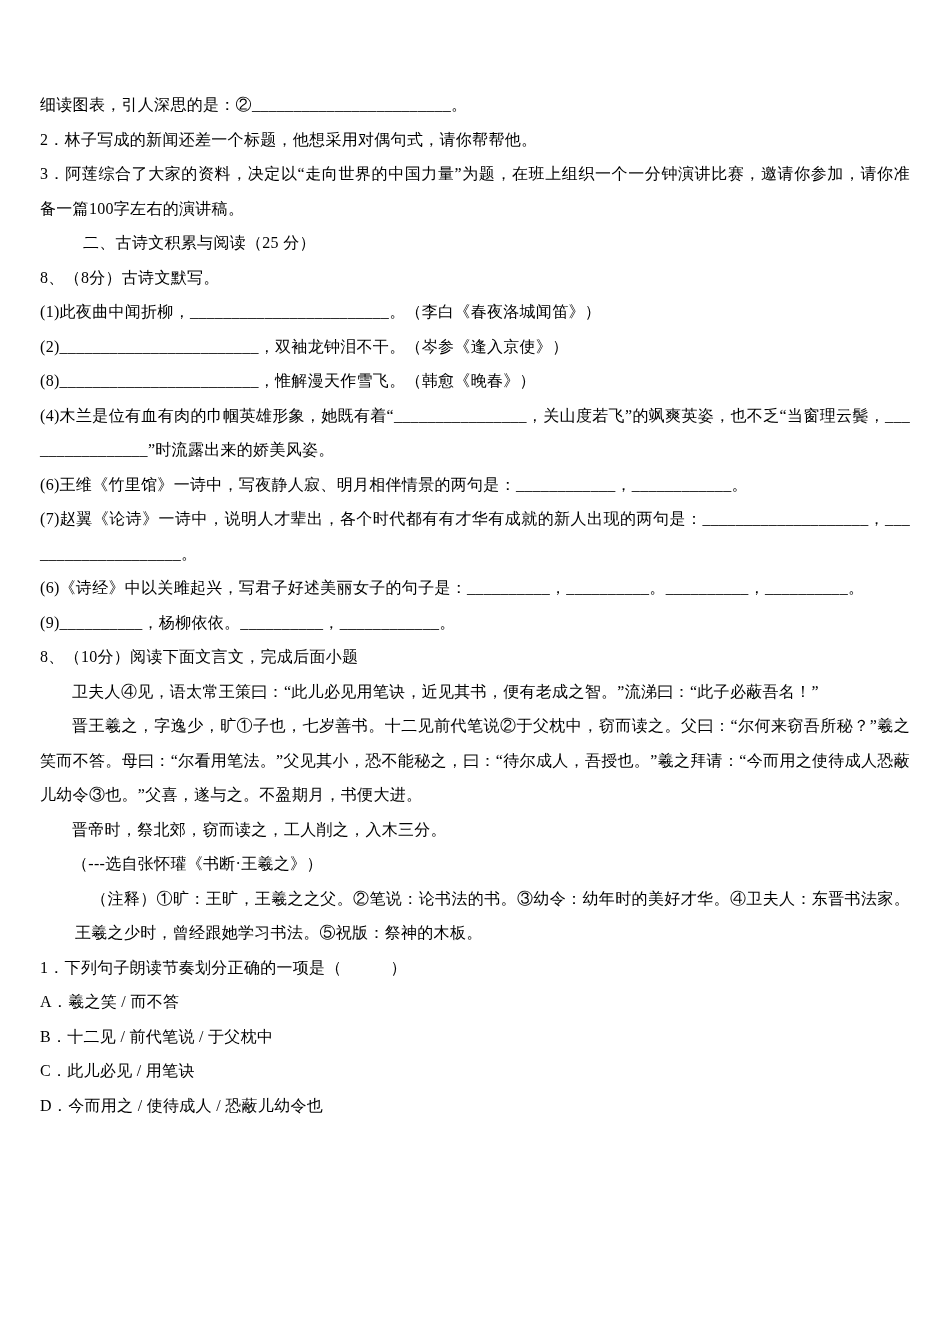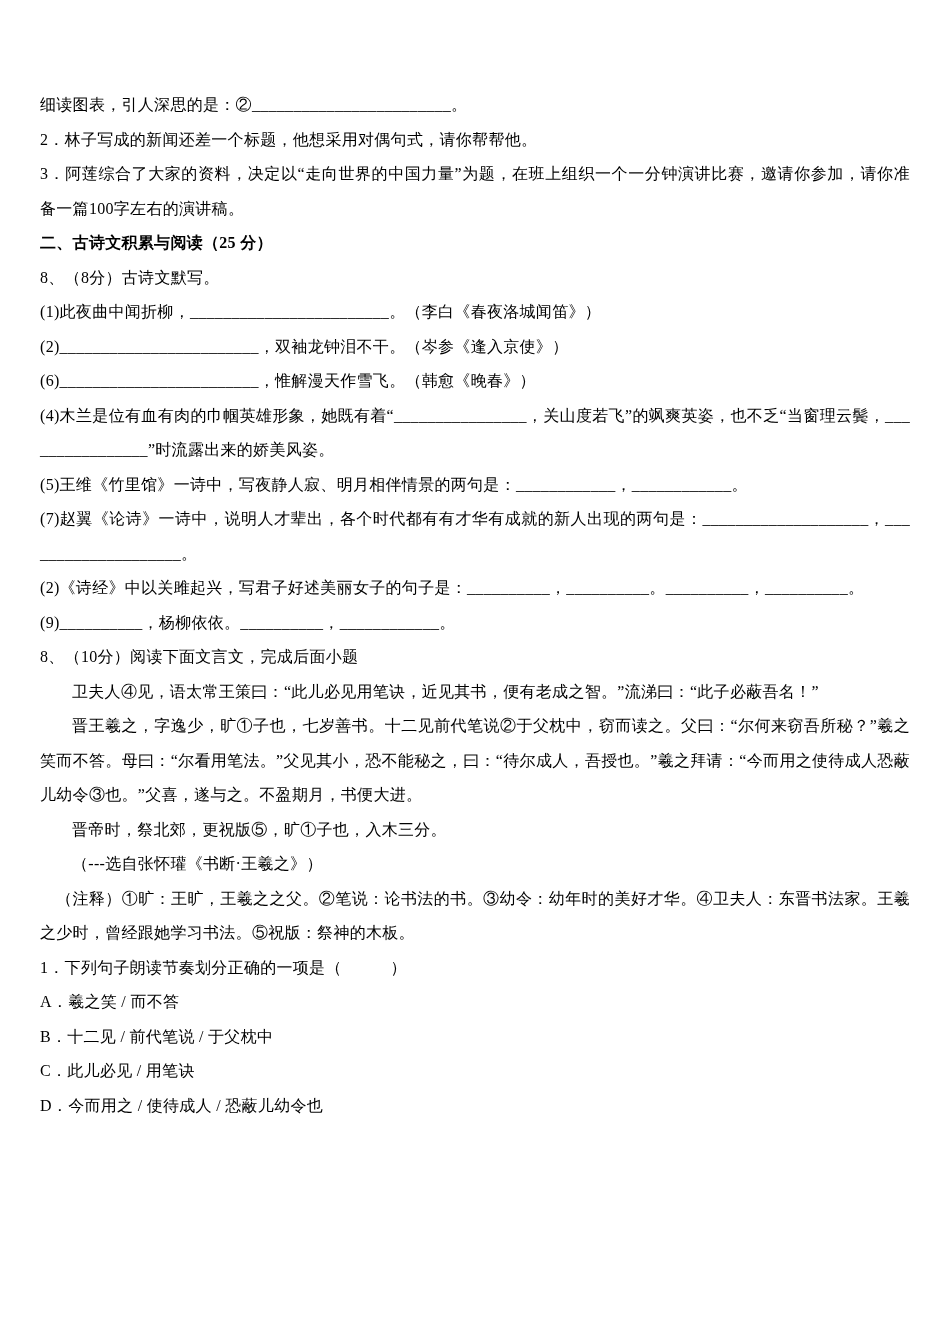--- a/index.html
+++ b/index.html
@@ -16,46 +16,46 @@
       overflow: hidden;
       margin: 0 auto;
     }
     .para {
       font-size: 16px;
       line-height: 34.5px;
       text-align: justify;
       letter-spacing: 0.3px;
       word-break: break-all;
     }
-    .bold { font-weight: bold; }
+    .bold { font-weight: normal; margin-left: 43px; }
     .indent-2 { text-indent: 2em; }
-    .indent-1 { text-indent: 1em; }
+    .indent-1 { text-indent: 1em; margin-left: 35px; }
     .passage { }
   </style>
 </head>
 <body>
 
 <div class="page">
   <p class="para">细读图表，引人深思的是：②________________________。</p>
   <p class="para">2．林子写成的新闻还差一个标题，他想采用对偶句式，请你帮帮他。</p>
   <p class="para">3．阿莲综合了大家的资料，决定以“走向世界的中国力量”为题，在班上组织一个一分钟演讲比赛，邀请你参加，请你准备一篇100字左右的演讲稿。</p>
   <p class="para bold">二、古诗文积累与阅读（25 分）</p>
   <p class="para">8、（8分）古诗文默写。</p>
   <p class="para">(1)此夜曲中闻折柳，________________________。（李白《春夜洛城闻笛》）</p>
   <p class="para">(2)________________________，双袖龙钟泪不干。（岑参《逢入京使》）</p>
-  <p class="para">(6)________________________，惟解漫天作雪飞。（韩愈《晚春》）</p>
+  <p class="para">(8)________________________，惟解漫天作雪飞。（韩愈《晚春》）</p>
   <p class="para">(4)木兰是位有血有肉的巾帼英雄形象，她既有着“________________，关山度若飞”的飒爽英姿，也不乏“当窗理云鬓，________________”时流露出来的娇美风姿。</p>
-  <p class="para">(5)王维《竹里馆》一诗中，写夜静人寂、明月相伴情景的两句是：____________，____________。</p>
+  <p class="para">(6)王维《竹里馆》一诗中，写夜静人寂、明月相伴情景的两句是：____________，____________。</p>
   <p class="para">(7)赵翼《论诗》一诗中，说明人才辈出，各个时代都有有才华有成就的新人出现的两句是：____________________，____________________。</p>
-  <p class="para">(2)《诗经》中以关雎起兴，写君子好述美丽女子的句子是：__________，__________。__________，__________。</p>
+  <p class="para">(6)《诗经》中以关雎起兴，写君子好述美丽女子的句子是：__________，__________。__________，__________。</p>
   <p class="para">(9)__________，杨柳依依。__________，____________。</p>
   <p class="para">8、（10分）阅读下面文言文，完成后面小题</p>
   <p class="para indent-2 passage">卫夫人④见，语太常王策曰：“此儿必见用笔诀，近见其书，便有老成之智。”流涕曰：“此子必蔽吾名！”</p>
   <p class="para indent-2 passage">晋王羲之，字逸少，旷①子也，七岁善书。十二见前代笔说②于父枕中，窃而读之。父曰：“尔何来窃吾所秘？”羲之笑而不答。母曰：“尔看用笔法。”父见其小，恐不能秘之，曰：“待尔成人，吾授也。”羲之拜请：“今而用之使待成人恐蔽儿幼令③也。”父喜，遂与之。不盈期月，书便大进。</p>
-  <p class="para indent-2 passage">晋帝时，祭北郊，更祝版⑤，旷①子也，入木三分。</p>
+  <p class="para indent-2 passage">晋帝时，祭北郊，窃而读之，工人削之，入木三分。</p>
   <p class="para indent-2 passage">（---选自张怀瓘《书断·王羲之》）</p>
   <p class="para indent-1 passage">（注释）①旷：王旷，王羲之之父。②笔说：论书法的书。③幼令：幼年时的美好才华。④卫夫人：东晋书法家。王羲之少时，曾经跟她学习书法。⑤祝版：祭神的木板。</p>
   <p class="para">1．下列句子朗读节奏划分正确的一项是（　　　）</p>
   <p class="para">A．羲之笑 / 而不答</p>
   <p class="para">B．十二见 / 前代笔说 / 于父枕中</p>
   <p class="para">C．此儿必见 / 用笔诀</p>
   <p class="para">D．今而用之 / 使待成人 / 恐蔽儿幼令也</p>
 </div>
 
 </body></html>

